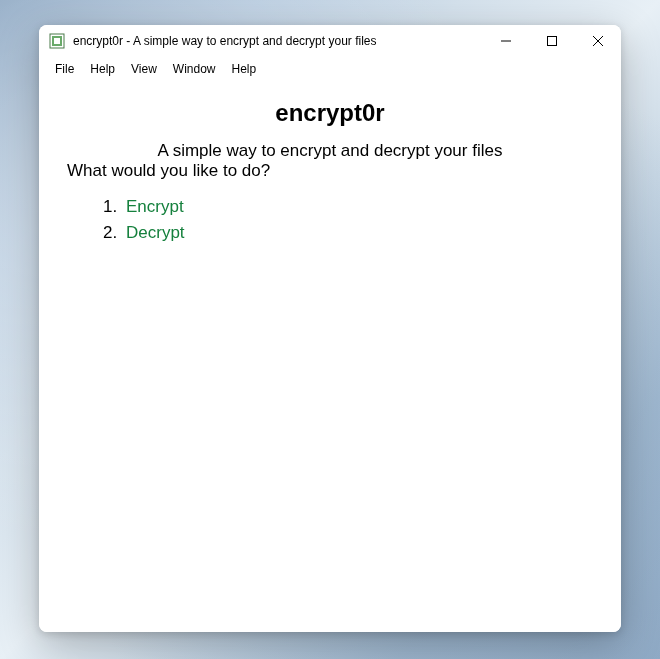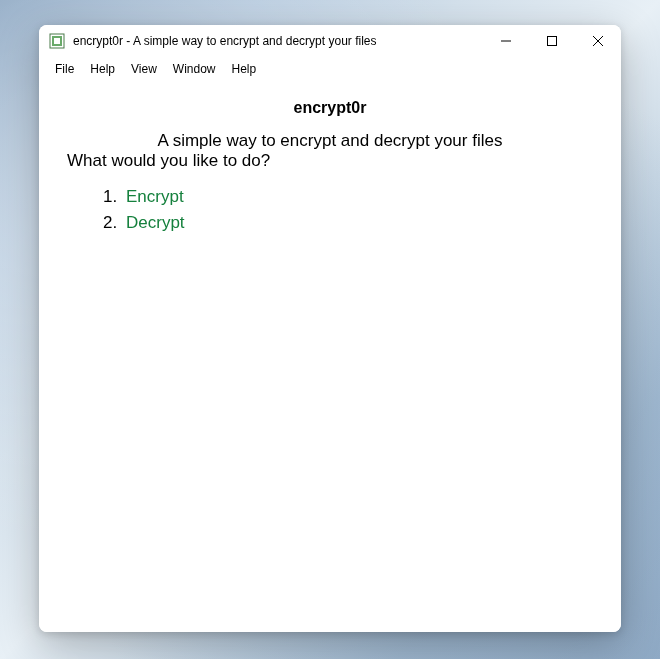--- a/index.html
+++ b/index.html
@@ -108,21 +108,21 @@
       cursor: pointer;
     }
     
     .content {
       flex: 1;
       padding: 10px 28px 20px 28px;
       background: #ffffff;
     }
     
     .heading {
-      font-size: 16px;
+      font-size: 24px;
       font-weight: bold;
       text-align: center;
       color: #000000;
       margin-top: 8px;
       margin-bottom: 14px;
     }
     
     .subtitle {
       font-size: 17px;
       text-align: center;

